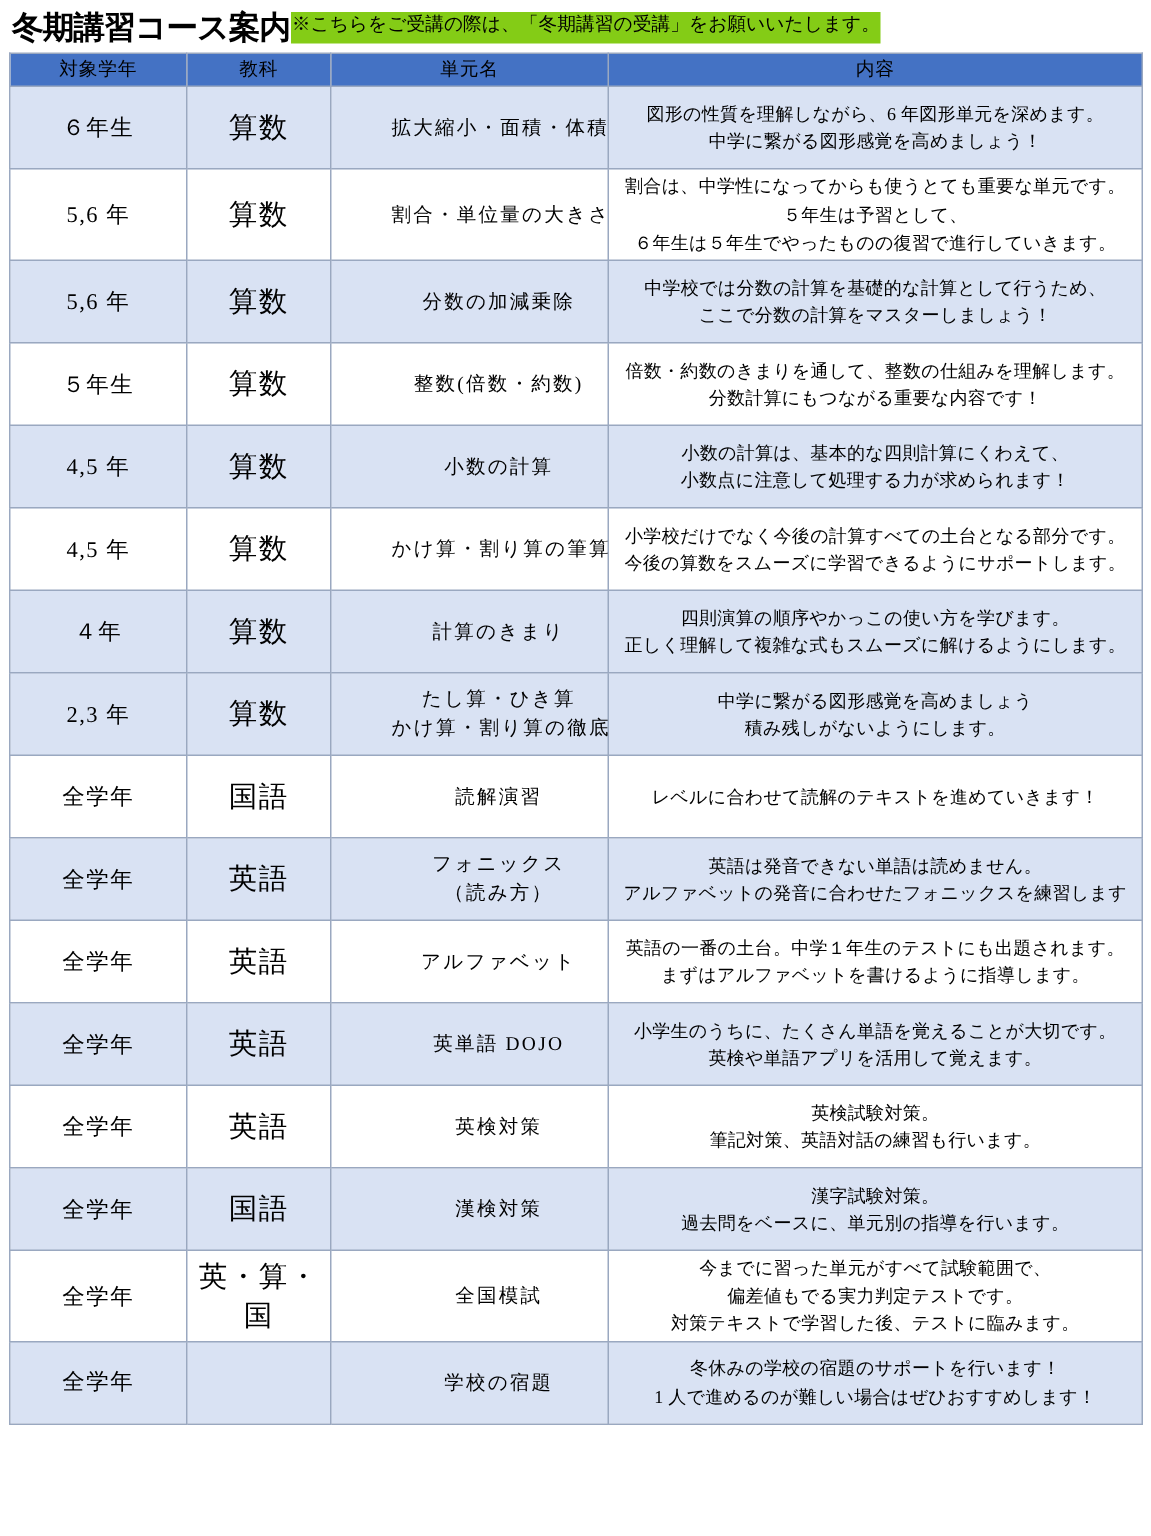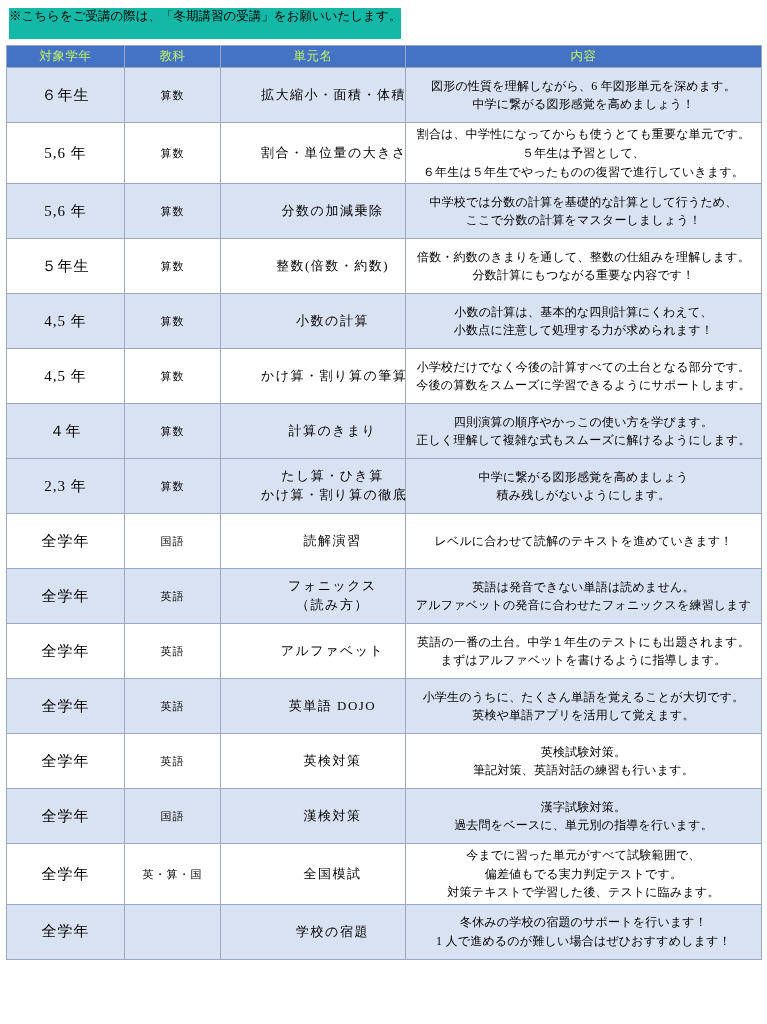--- a/index.html
+++ b/index.html
@@ -25,61 +25,61 @@
   .doc-title {
     font-family: "Liberation Serif", "DejaVu Serif", serif;
     font-weight: bold;
     font-size: 21px;
     letter-spacing: -0.5px;
     line-height: 1;
     white-space: nowrap;
   }
   .doc-note {
     font-size: 12.5px;
-    background: #14b8a6;
+    background: #84cc16;
     line-height: 1.15;
-    padding: 1px 0 16px 0;
+    padding: 1px 0 6px 0;
     margin-left: 1px;
     white-space: nowrap;
     font-family: "Liberation Sans", sans-serif;
   }
   table.course-table {
     border-collapse: collapse;
     width: 755px;
     table-layout: fixed;
     margin: 0 auto;
   }
   table.course-table th,
   table.course-table td {
     border: 1px solid #9aa8c0;
     text-align: center;
     vertical-align: middle;
   }
   thead th {
     background: #4472c4;
-    color: #bef264;
+    color: #000000;
     font-size: 12.5px;
     font-weight: normal;
     height: 19px;
     padding: 1px 0;
     font-family: "Liberation Sans", sans-serif;
     letter-spacing: 0.5px;
   }
   col.c-grade { width: 118px; }
   col.c-subject { width: 96px; }
   col.c-unit { width: 185px; }
   col.c-content { width: 356px; }
 
   tbody tr { height: 55px; }
   tbody td.grade {
     font-size: 15px;
     letter-spacing: 1px;
   }
   tbody td.subject {
-    font-size: 11px;
+    font-size: 19px;
     letter-spacing: 1px;
     margin-top: 48px;
   }
   tbody td.unit {
     font-size: 13px;
     letter-spacing: 1.5px;
     line-height: 1.45;
     padding-left: 40px;
   }
   tbody td.content {
@@ -95,20 +95,21 @@
     background: #ffffff;
   }
   .nowrap-line { display: block; white-space: nowrap; }
 </style>
 </head>
 <body>
 
 <div class="page">
 
   <div class="title-row">
+    <div class="doc-title">冬期講習コース案内</div>
     <div class="doc-note">※こちらをご受講の際は、「冬期講習の受講」をお願いいたします。</div>
   </div>
 
   <table class="course-table">
     <colgroup>
       <col class="c-grade">
       <col class="c-subject">
       <col class="c-unit">
       <col class="c-content">
     </colgroup>

